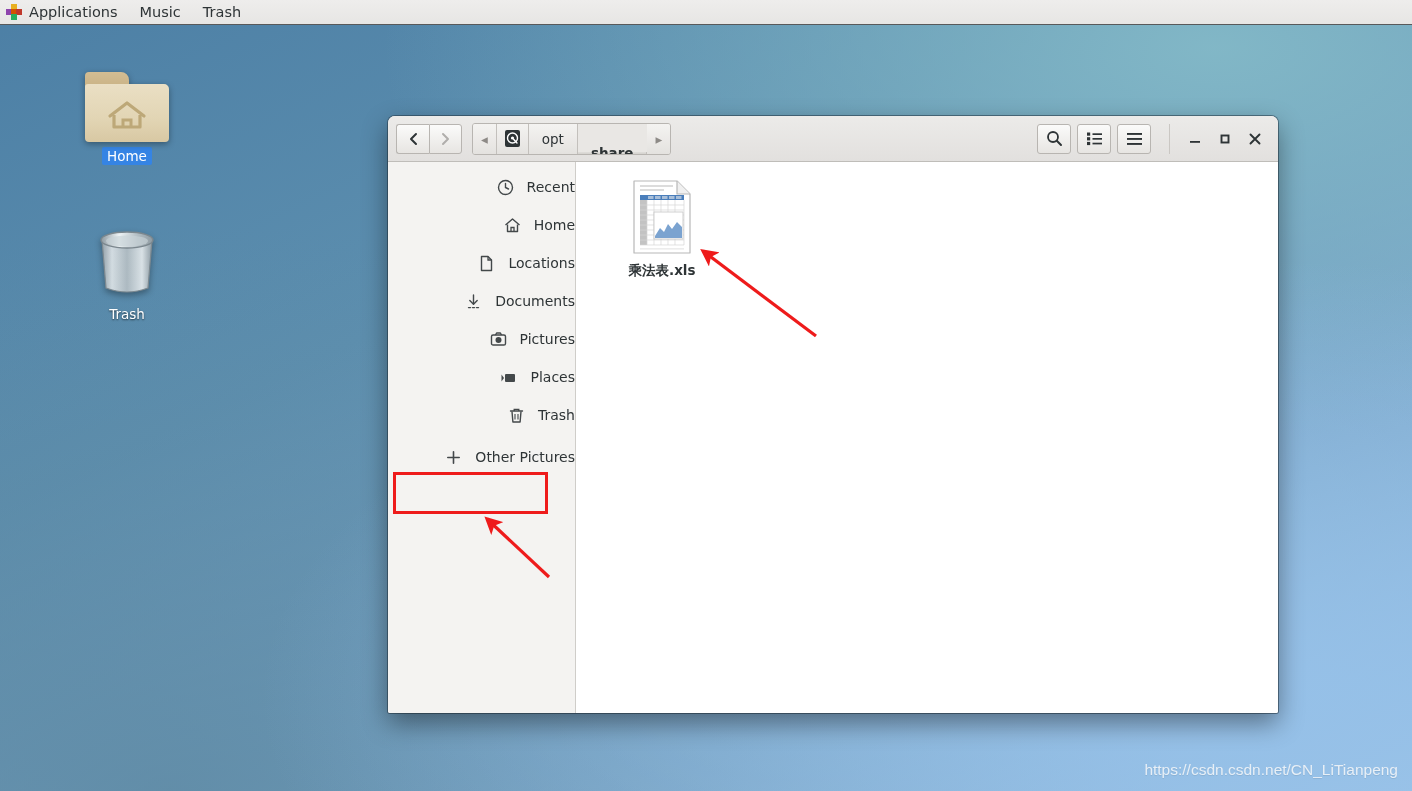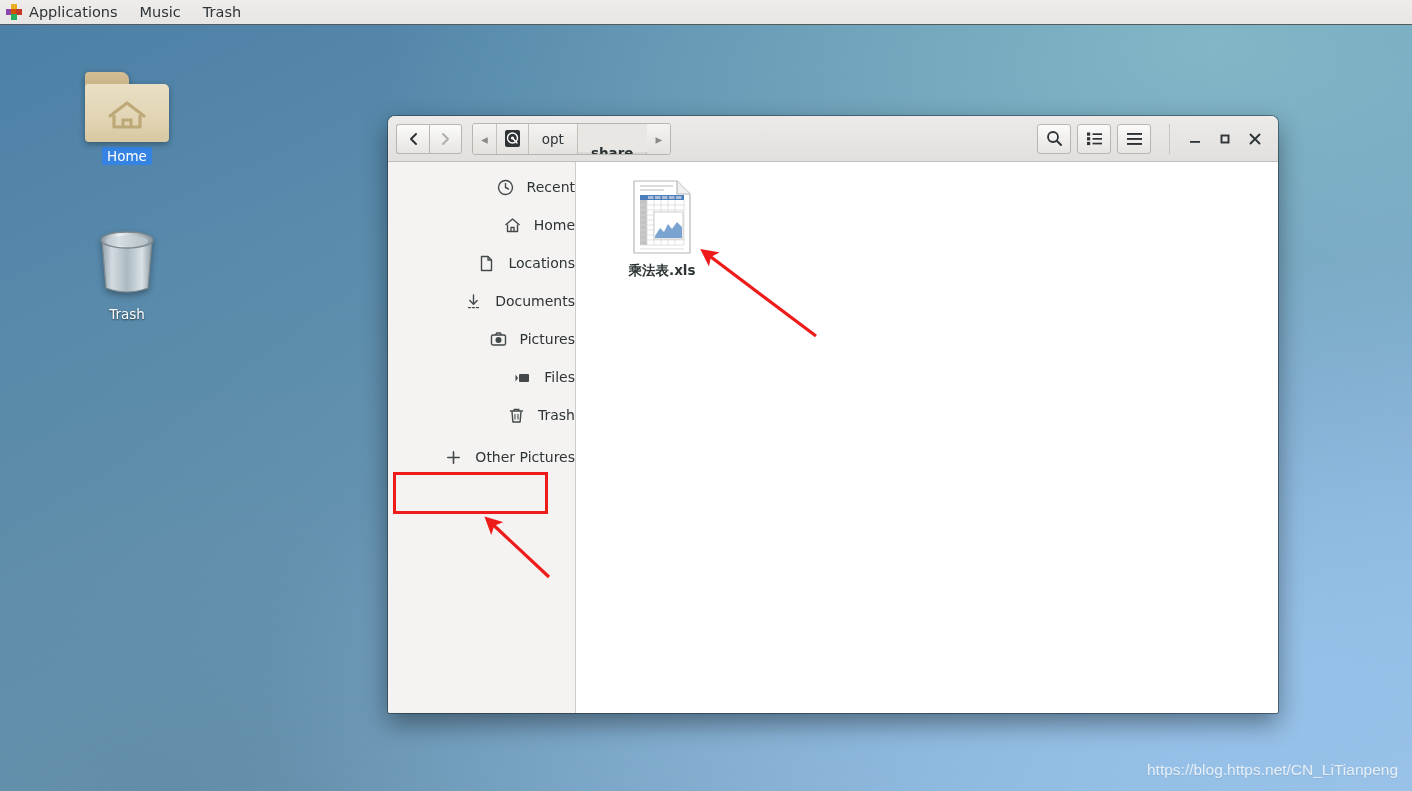--- a/index.html
+++ b/index.html
@@ -407,21 +407,21 @@
           <span>Pictures</span>
         </div>
 
         <div class="side-item">
           <span class="ico">
             <svg width="17" height="17" viewBox="0 0 17 17">
                 <rect x="5" y="5" width="10" height="8" rx="1" fill="#43484a"></rect>
                 <path d="M1.5 5.5 L4 9 L1.5 12.5 Z" fill="#43484a"></path>
               </svg>
           </span>
-          <span>Files</span>
+          <span>Places</span>
         </div>
 
         <div class="side-item">
           <span class="ico">
             <svg width="17" height="17" viewBox="0 0 17 17">
                 <path d="M2.5 4 L14.5 4" stroke="#43484a" stroke-width="1.4" stroke-linecap="round"></path>
                 <path d="M6.2 4 L6.2 2.4 L10.8 2.4 L10.8 4" fill="none" stroke="#43484a" stroke-width="1.3"></path>
                 <path d="M4 4.5 L4.9 15 L12.1 15 L13 4.5" fill="none" stroke="#43484a" stroke-width="1.4" stroke-linejoin="round"></path>
                 <path d="M7 7 L7 12.5 M10 7 L10 12.5" stroke="#43484a" stroke-width="1.1"></path>
               </svg>
@@ -477,15 +477,15 @@
   <svg id="arrows" viewBox="0 0 1412 791">
     <defs>
       <marker id="ah" markerWidth="5.5" markerHeight="5.5" refX="4.4" refY="2.75" orient="auto">
         <path d="M0,0 L5.5,2.75 L0,5.5 L1.3,2.75 Z" fill="#ee1b1b"></path>
       </marker>
     </defs>
     <line x1="816" y1="336" x2="703" y2="251" stroke="#ee1b1b" stroke-width="3.2" marker-end="url(#ah)"></line>
     <line x1="549" y1="577" x2="487" y2="519" stroke="#ee1b1b" stroke-width="3.2" marker-end="url(#ah)"></line>
   </svg>
 
-  <div id="watermark">https://blog.https.net/CN_LiTianpeng</div>
+  <div id="watermark">https://csdn.csdn.net/CN_LiTianpeng</div>
 
 </div>
 
 </body></html>

